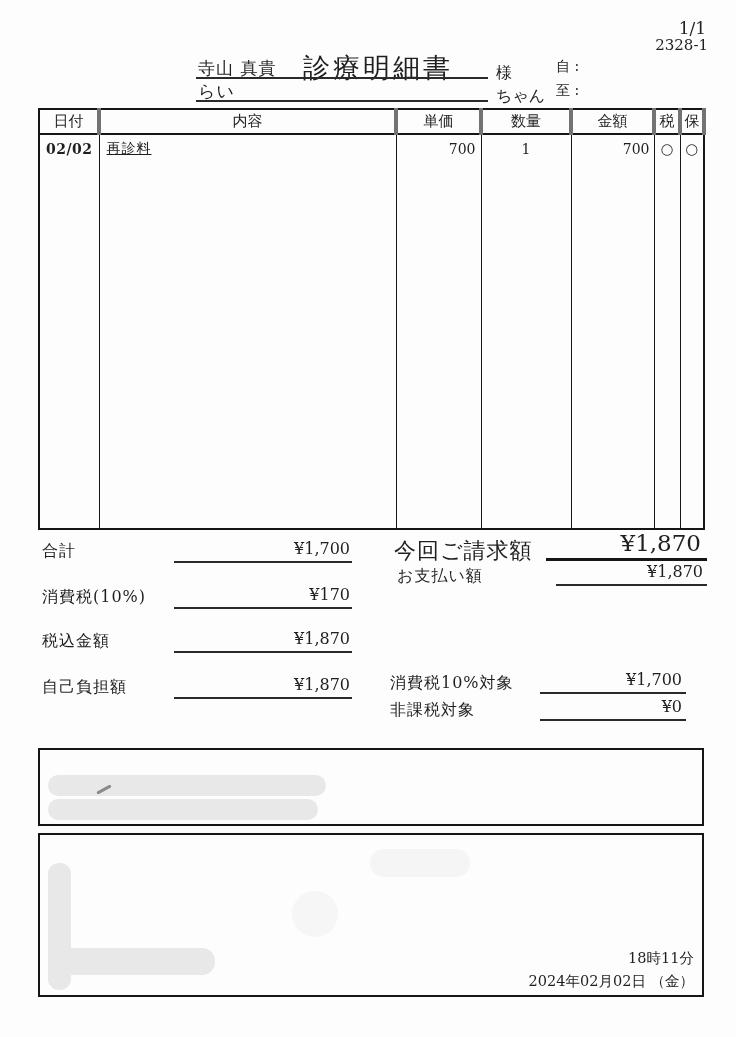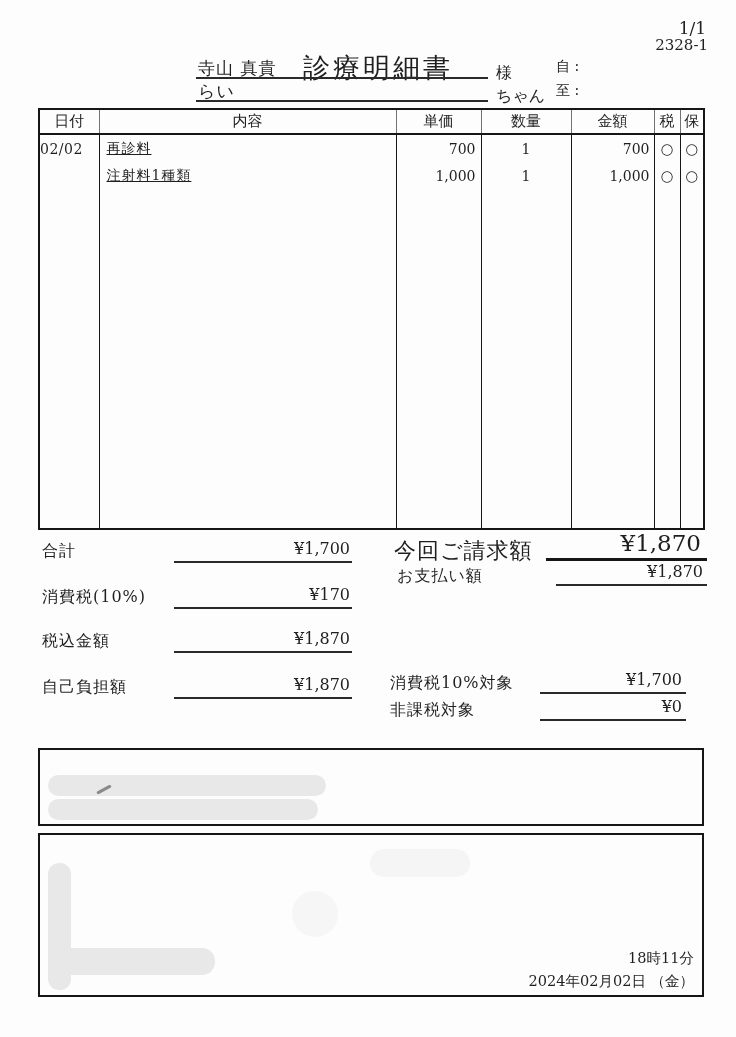--- a/index.html
+++ b/index.html
@@ -25,27 +25,27 @@
   .name2      { top:80px; }
   .honor1     { left:496px; top:63px; font-size:16px; }
   .honor2     { left:496px; top:86px; font-size:16px; }
   .from-lbl   { left:556px; top:58px; font-size:14px; }
   .to-lbl     { left:556px; top:82px; font-size:14px; }
 
   
   table.items { position:absolute; left:38px; top:108px; width:665px; height:422px;
                 border-collapse:collapse; table-layout:fixed; border:2px solid #161616;
                 font-size:14px; }
-  table.items th { border-left:1px solid #161616; border-right:1px solid #737373;
+  table.items th { border-left:1px solid #161616; border-right:4px solid #737373;
                    border-bottom:2px solid #161616; font-weight:normal; font-size:15px;
                    height:25px; text-align:center; }
   table.items td { border-left:1px solid #161616; border-right:1px solid #161616;
                    vertical-align:middle; }
   tr.item-row td { height:28px; }
-  .c-date { text-align:left; letter-spacing:.5px; }
+  .c-date { text-align:center; letter-spacing:.5px;font-weight:bold; }
   .c-desc { text-align:left; padding-left:7px; letter-spacing:1px;text-decoration:underline; }
   .c-unit { text-align:right; padding-right:5px; }
   .c-qty  { text-align:center; }
   .c-amt  { text-align:right; padding-right:4px; }
   .c-tax, .c-ins { text-align:center; font-size:15px; color:#2a2a2a; }
 
   
   .tot-lbl { left:42px; font-size:16px; letter-spacing:1px; white-space:nowrap; }
   .tot-val { left:174px; width:178px; text-align:right; font-size:16px;
              border-bottom:2px solid #2a2a2a; padding:0 2px 3px 0; white-space:nowrap; }
@@ -124,29 +124,20 @@
   <tbody>
     <tr class="item-row">
       <td class="c-date">02/02</td>
       <td class="c-desc">再診料</td>
       <td class="c-unit">700</td>
       <td class="c-qty">1</td>
       <td class="c-amt">700</td>
       <td class="c-tax">○</td>
       <td class="c-ins">○</td>
     </tr>
-    <tr class="item-row">
-      <td class="c-date"></td>
-      <td class="c-desc">注射料1種類</td>
-      <td class="c-unit">1,000</td>
-      <td class="c-qty">1</td>
-      <td class="c-amt">1,000</td>
-      <td class="c-tax">○</td>
-      <td class="c-ins">○</td>
-    </tr>
     <tr>
       <td></td>
         <td></td>
         <td></td>
       <td></td>
         <td></td>
         <td></td>
       <td></td>
     </tr>
   </tbody>

